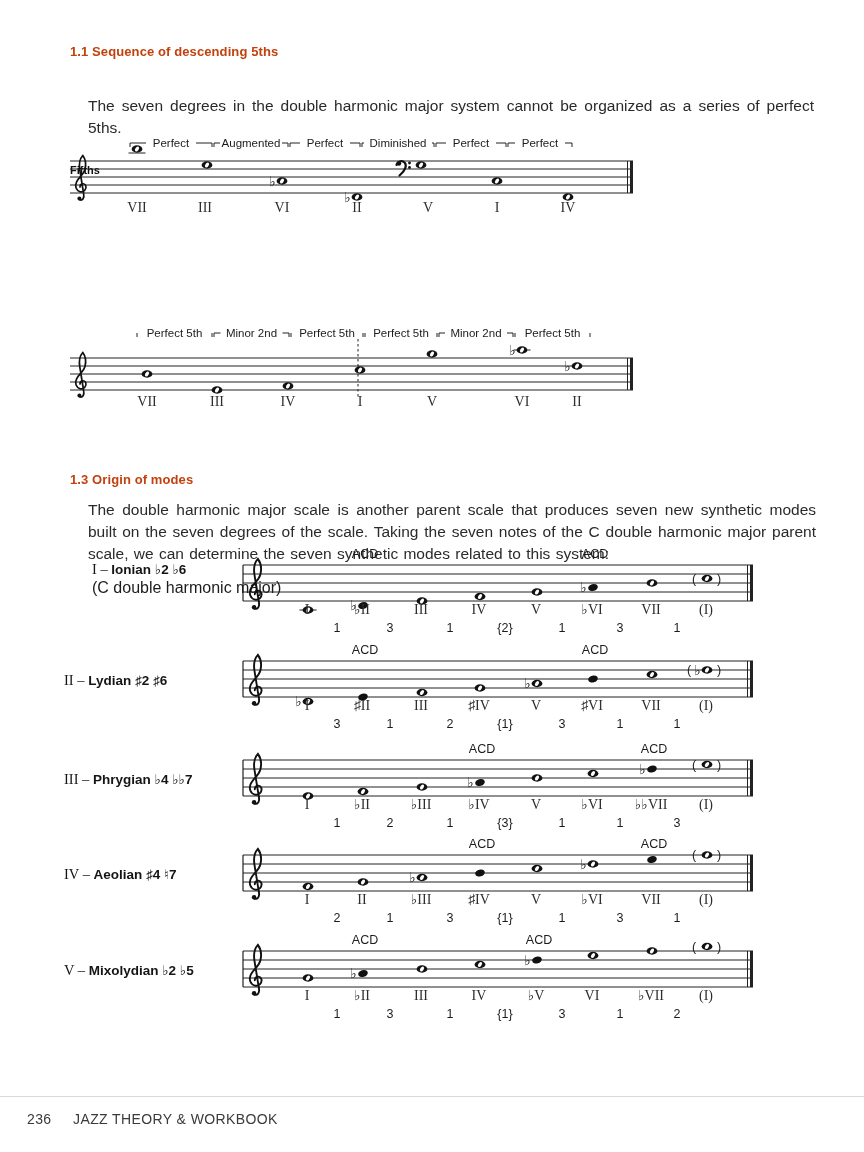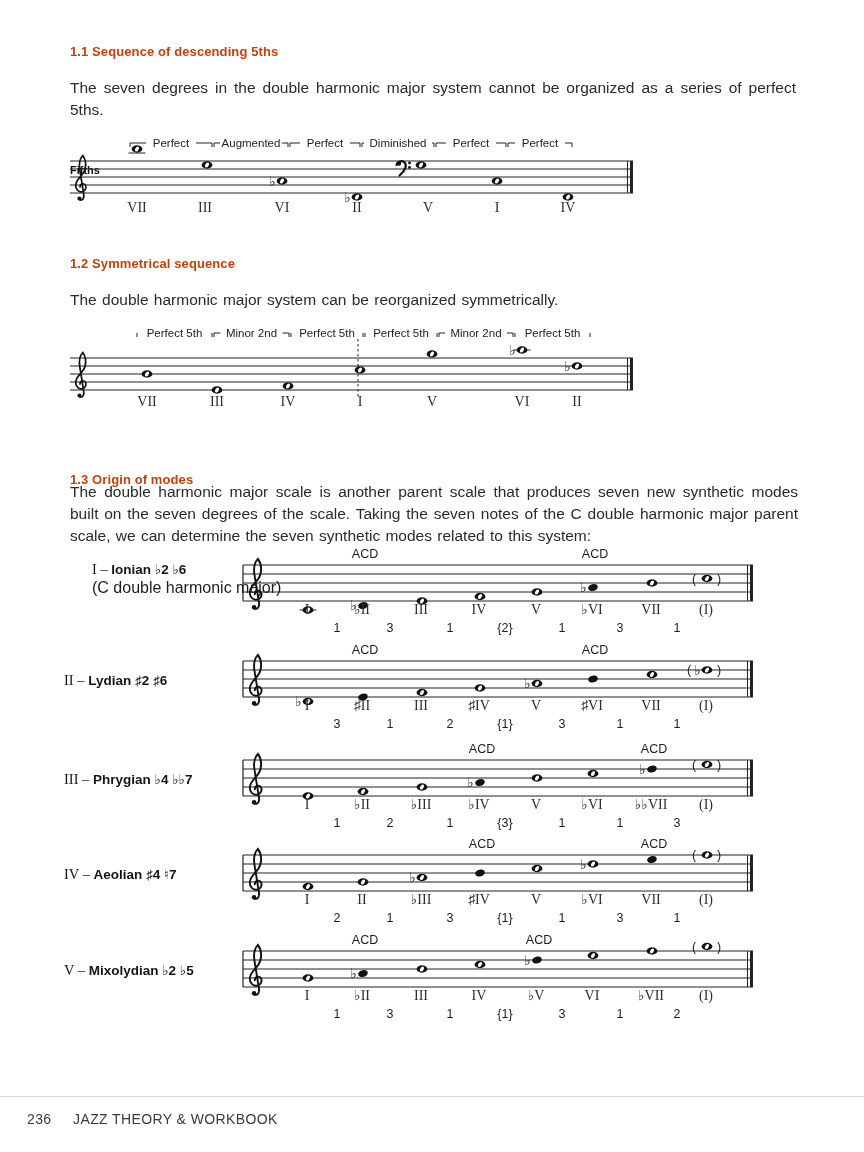--- a/index.html
+++ b/index.html
@@ -1,20 +1,20 @@
 <!DOCTYPE html>
 <html><head>
 <meta charset="utf-8">
 <style>
   html,body{margin:0;padding:0;background:#fff;}
   .page{position:relative;width:864px;height:1152px;background:#ffffff;overflow:hidden;
         font-family:"Liberation Sans","DejaVu Sans",sans-serif;color:#222;}
   .abs{position:absolute;}
   .sec{font-size:13px;font-weight:bold;color:#c2410c;margin:0;letter-spacing:.1px;}
-  .bodytxt{font-size:15.5px;line-height:22px;margin:0;text-align:justify;color:#2a2a2a;word-spacing:1px;}
+  .bodytxt{font-size:15.5px;line-height:22px;margin:18px;text-align:justify;color:#2a2a2a;word-spacing:1px;}
   .fifths-lbl{font-size:11px;font-weight:bold;color:#111;margin-top:28px;}
   .mode-label{line-height:18px;white-space:nowrap;}
   .pre{font-family:"Liberation Serif","DejaVu Sans",serif;font-size:14.5px;color:#151515;}
   .nm{font-weight:bold;font-size:13.5px;color:#151515;}
   .mode-sub{font-size:16px;color:#1c1c1c;}
   .foot{font-size:14px;color:#3a3a3a;letter-spacing:.4px;}
   .rule{background:#d9d9d9;height:1px;}
   svg text{fill:#1c1c1c;}
   .br{font-size:11.5px;}
   .acd{font-size:12.5px;}
@@ -26,22 +26,20 @@
 </head>
 <body>
 
 <div class="page">
 
   <h2 class="abs sec" style="left:70px;top:44px;">1.1 Sequence of descending 5ths</h2>
   <p class="abs bodytxt" style="left:70px;top:77px;width:726px;">The seven degrees in the double harmonic major system cannot be organized as a series of perfect 5ths.</p>
 
   <div class="abs fifths-lbl" style="left:70px;top:136px;">Fifths</div>
 
-  <h2 class="abs sec" style="left:70px;top:256px;">1.2 Symmetrical sequence</h2>
-  <p class="abs bodytxt" style="left:70px;top:289px;width:726px;">The double harmonic major system can be reorganized symmetrically.</p>
 
   <h2 class="abs sec" style="left:70px;top:472px;">1.3 Origin of modes</h2>
   <p class="abs bodytxt" style="left:70px;top:481px;width:728px;">The double harmonic major scale is another parent scale that produces seven new synthetic modes built on the seven degrees of the scale. Taking the seven notes of the C double harmonic major parent scale, we can determine the seven synthetic modes related to this system:</p>
 
   <div class="abs mode-label" style="left:64px;top:560px;margin-left:28px;">
     <span class="pre">I – </span><span class="nm">Ionian ♭2 ♭6</span><br>
     <span class="mode-sub">(C double harmonic major)</span>
   </div>
   <div class="abs mode-label" style="left:64px;top:671px;">
     <span class="pre">II – </span><span class="nm">Lydian ♯2 ♯6</span>

